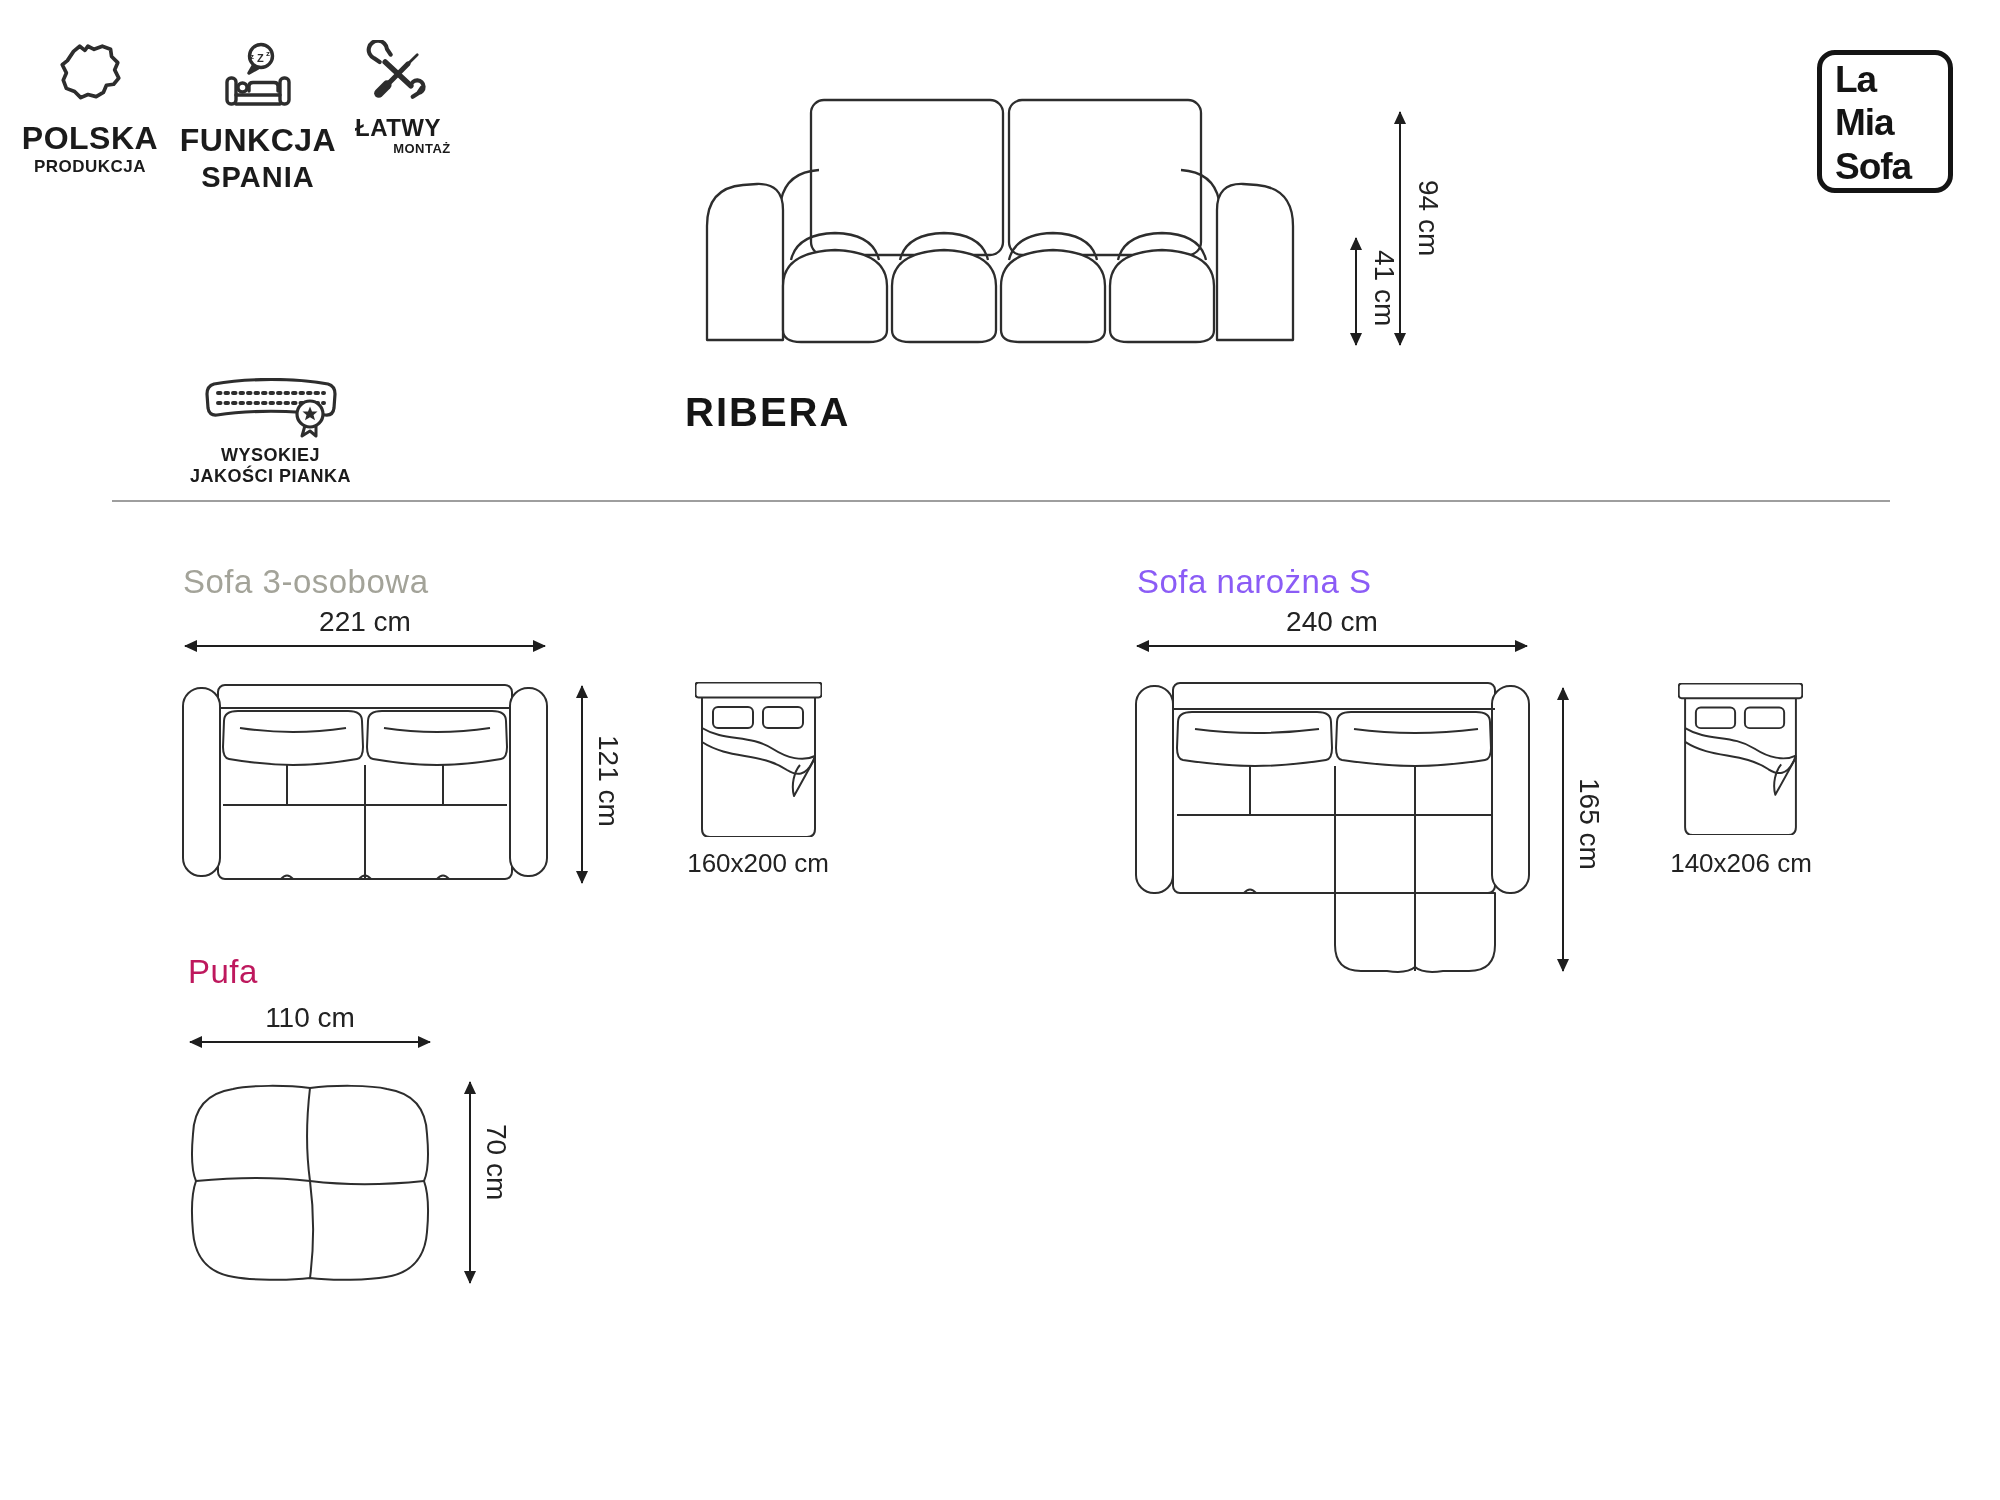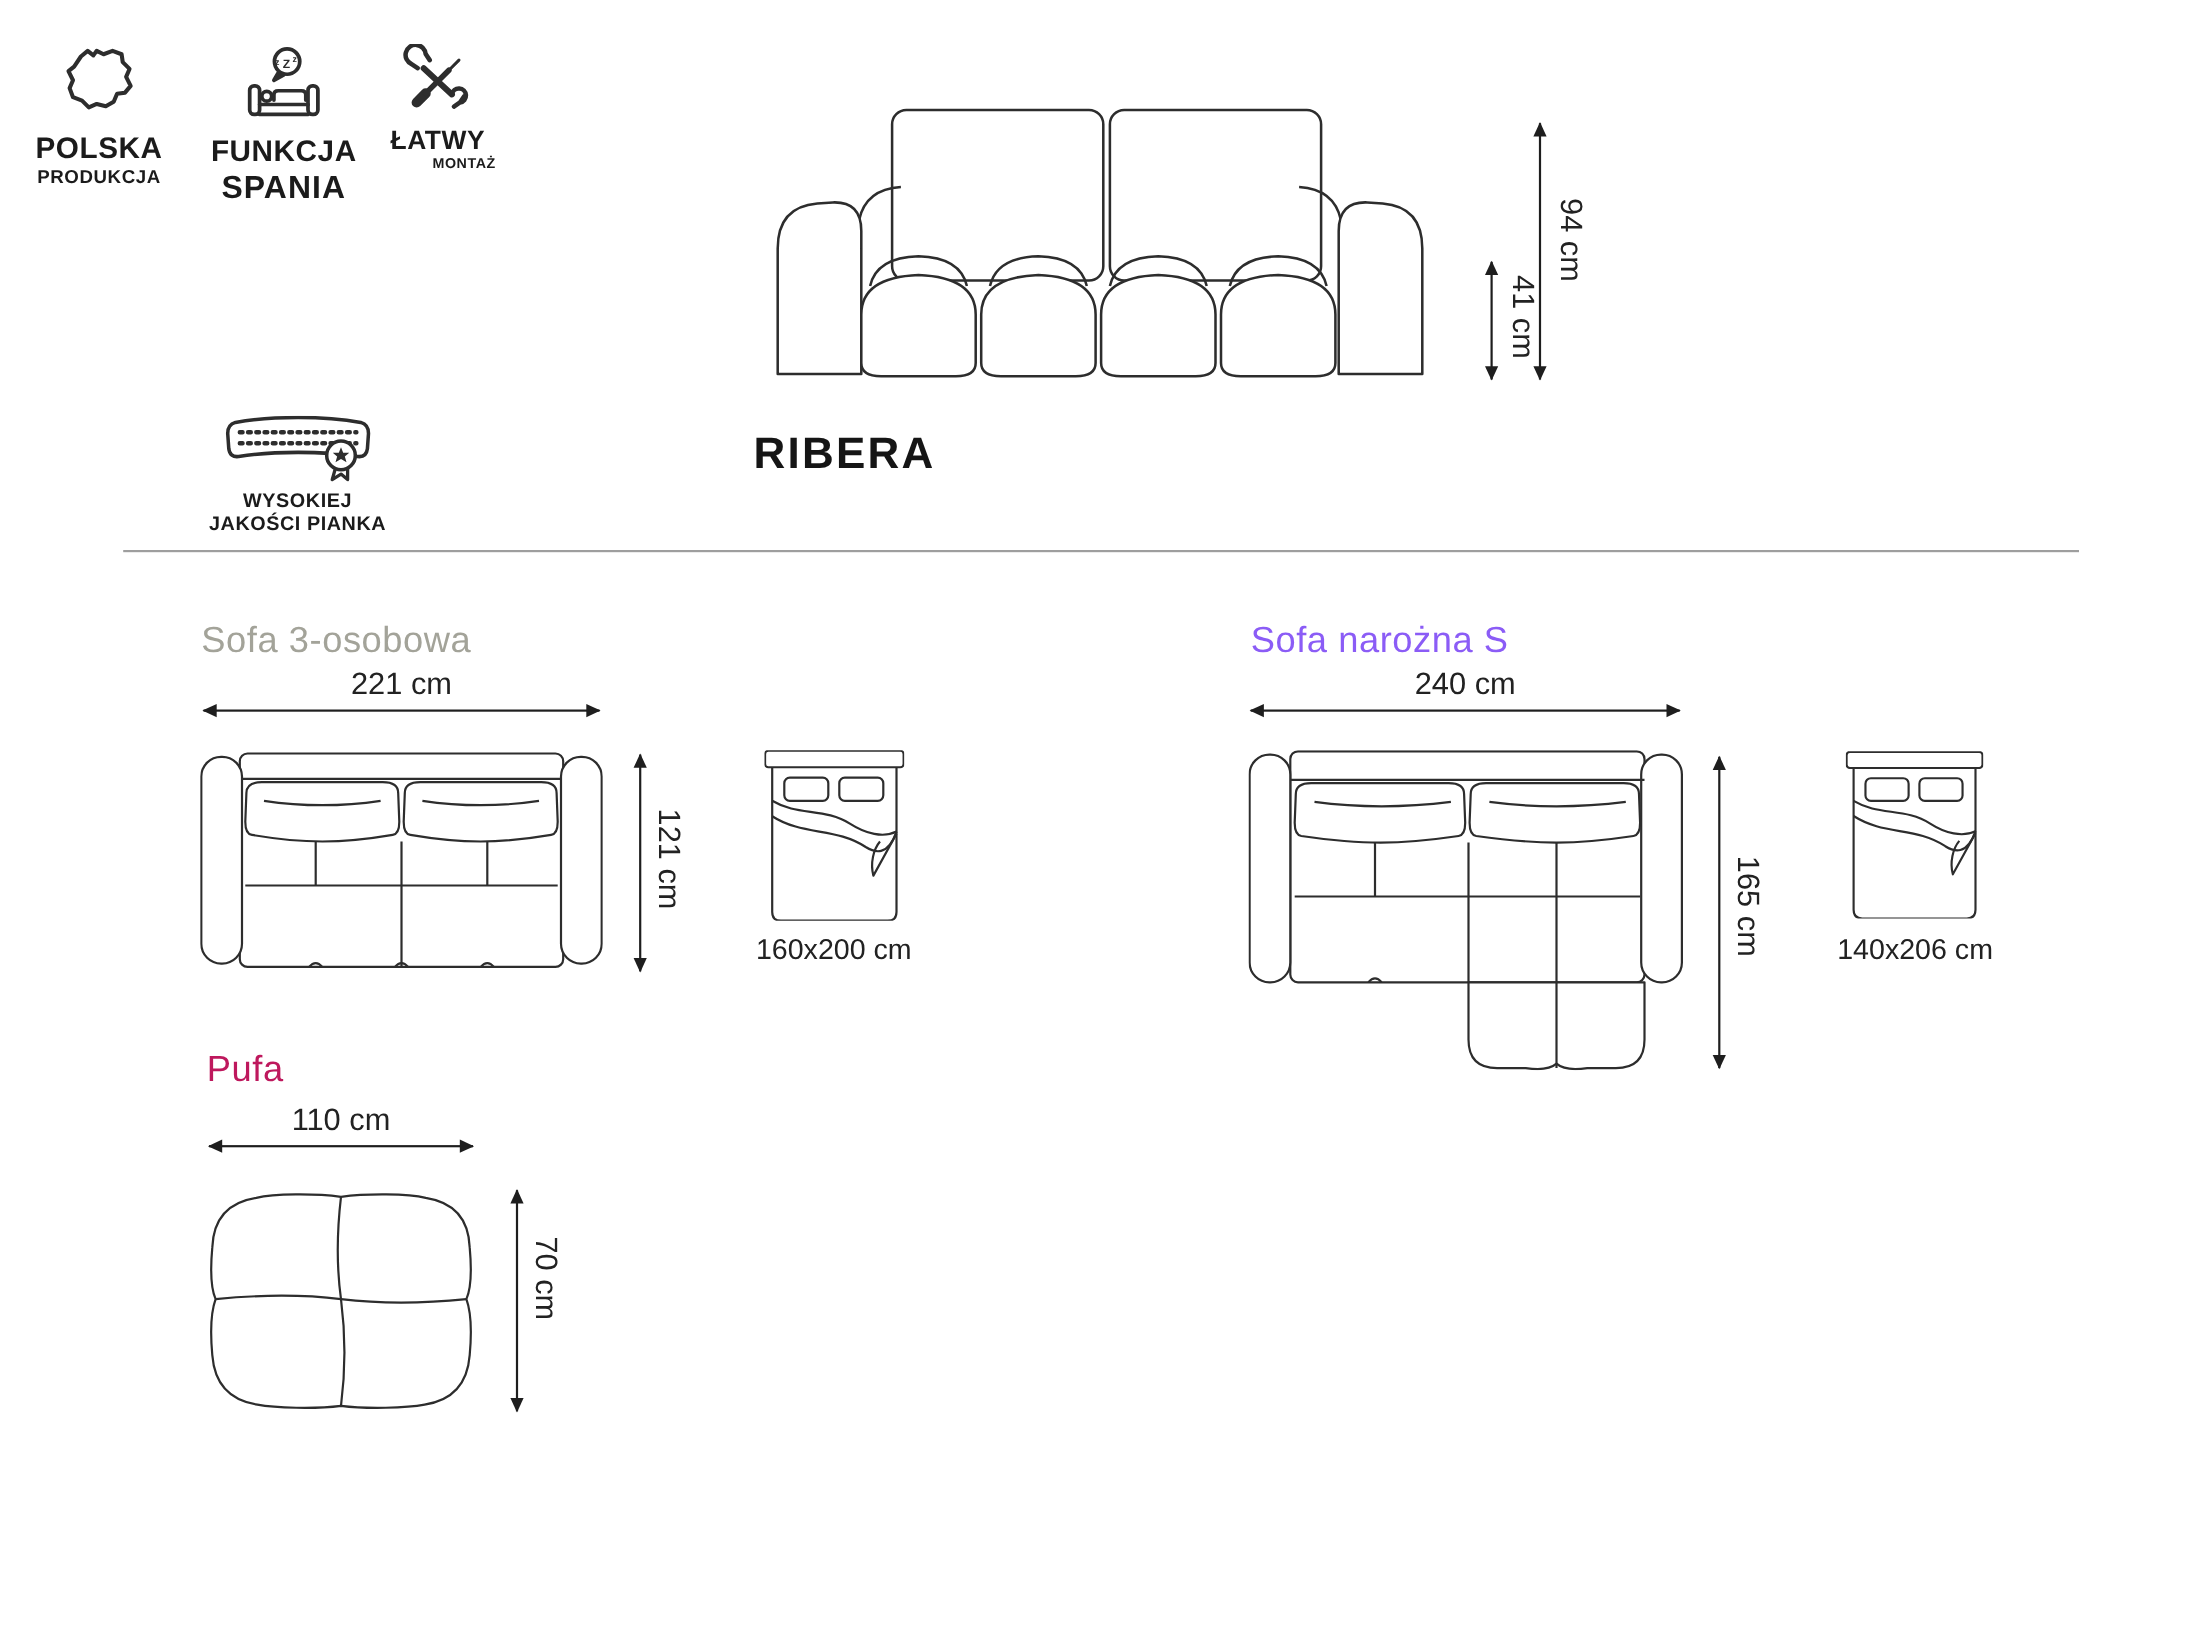--- a/index.html
+++ b/index.html
@@ -1,21 +1,21 @@
 <!DOCTYPE html>
 <html><head>
 <meta charset="utf-8">
 <style>
   html,body{margin:0;padding:0;background:#fff;}
   #canvas{position:relative;width:2000px;height:1500px;background:#ffffff;overflow:hidden;
           font-family:"Liberation Sans", sans-serif;color:#1d1d1d;}
   .abs{position:absolute;}
   
   .feature{position:absolute;display:flex;flex-direction:column;align-items:center;text-align:center;}
-  .feature .fl1{font-weight:700;font-size:27px;letter-spacing:.5px;color:#1b1b1b;margin-top:9px;line-height:1.08;}
+  .feature .fl1{font-weight:700;font-size:32px;letter-spacing:.5px;color:#1b1b1b;margin-top:9px;line-height:1.08;}
   .feature .fl2{font-weight:700;font-size:17px;letter-spacing:.5px;color:#1b1b1b;line-height:1.25;}
   .feature.big2 .fl2{font-size:29px;letter-spacing:1px;margin-top:1px;}
   .feature.small1 .fl1{font-size:24px;}
   icon, svg{display:block;}
   
   .section-title{position:absolute;font-size:33px;font-weight:400;letter-spacing:.5px;}
   .dim-label{position:absolute;font-size:28px;color:#222;text-align:center;}
   .v-label{position:absolute;font-size:28px;color:#222;writing-mode:vertical-rl;}
   .bed-label{position:absolute;font-size:26px;color:#222;text-align:center;}
   .product-name{position:absolute;font-size:40px;font-weight:700;letter-spacing:2px;color:#151515;}
@@ -85,20 +85,25 @@
       <path d="M 16,15 L 122,15" stroke-dasharray="2.5,5" stroke-width="4"></path>
       <path d="M 16,25 L 122,25" stroke-dasharray="2.5,5" stroke-width="4"></path>
       <path d="M 104,44 L 100,58 L 108,53 L 114,58 L 114,44" fill="#fff" stroke-width="3"></path>
       <circle cx="108" cy="36" r="13" fill="#fff"></circle>
       <polygon points="108,28.5 110,33.5 115.5,33.6 111.5,37 113,42.3 108,39.3 103,42.3 104.5,37 100.5,33.6 106,33.5" fill="#2d2d2d" stroke="none"></polygon>
     </svg>
     <div class="fl1" style="font-size:18px;margin-top:6px;">WYSOKIEJ</div>
     <div class="fl2" style="font-size:18px;">JAKOŚCI PIANKA</div>
   </div>
 
+  <div class="logo" style="left:1817px;top:50px;width:136px;height:143px;">
+    <div>La</div>
+    <div>Mia</div>
+    <div>Sofa</div>
+  </div>
 
   <svg class="abs art" style="left:685px;top:88px;" width="630" height="258" viewBox="0 0 630 258" fill="#fff" stroke="#2d2d2d" stroke-width="2.3" stroke-linejoin="round">
     <rect x="126" y="12" width="192" height="155" rx="13"></rect>
     <rect x="324" y="12" width="192" height="155" rx="13"></rect>
     <path d="M 96,112 Q 102,84 134,82" fill="none"></path>
     <path d="M 534,112 Q 528,84 496,82" fill="none"></path>
     <path d="M 22,252 L 22,138 Q 22,100 58,97 L 72,96 Q 98,95 98,122 L 98,252 Z"></path>
     <path d="M 608,252 L 608,138 Q 608,100 572,97 L 558,96 Q 532,95 532,122 L 532,252 Z"></path>
     <path d="M 98,242 L 98,198 Q 98,164 150,162 Q 202,164 202,198 L 202,242 Q 202,254 184,254 L 116,254 Q 98,254 98,242 Z"></path>
     <path d="M 106,172 Q 112,146 150,145 Q 188,146 194,172" fill="none"></path>

